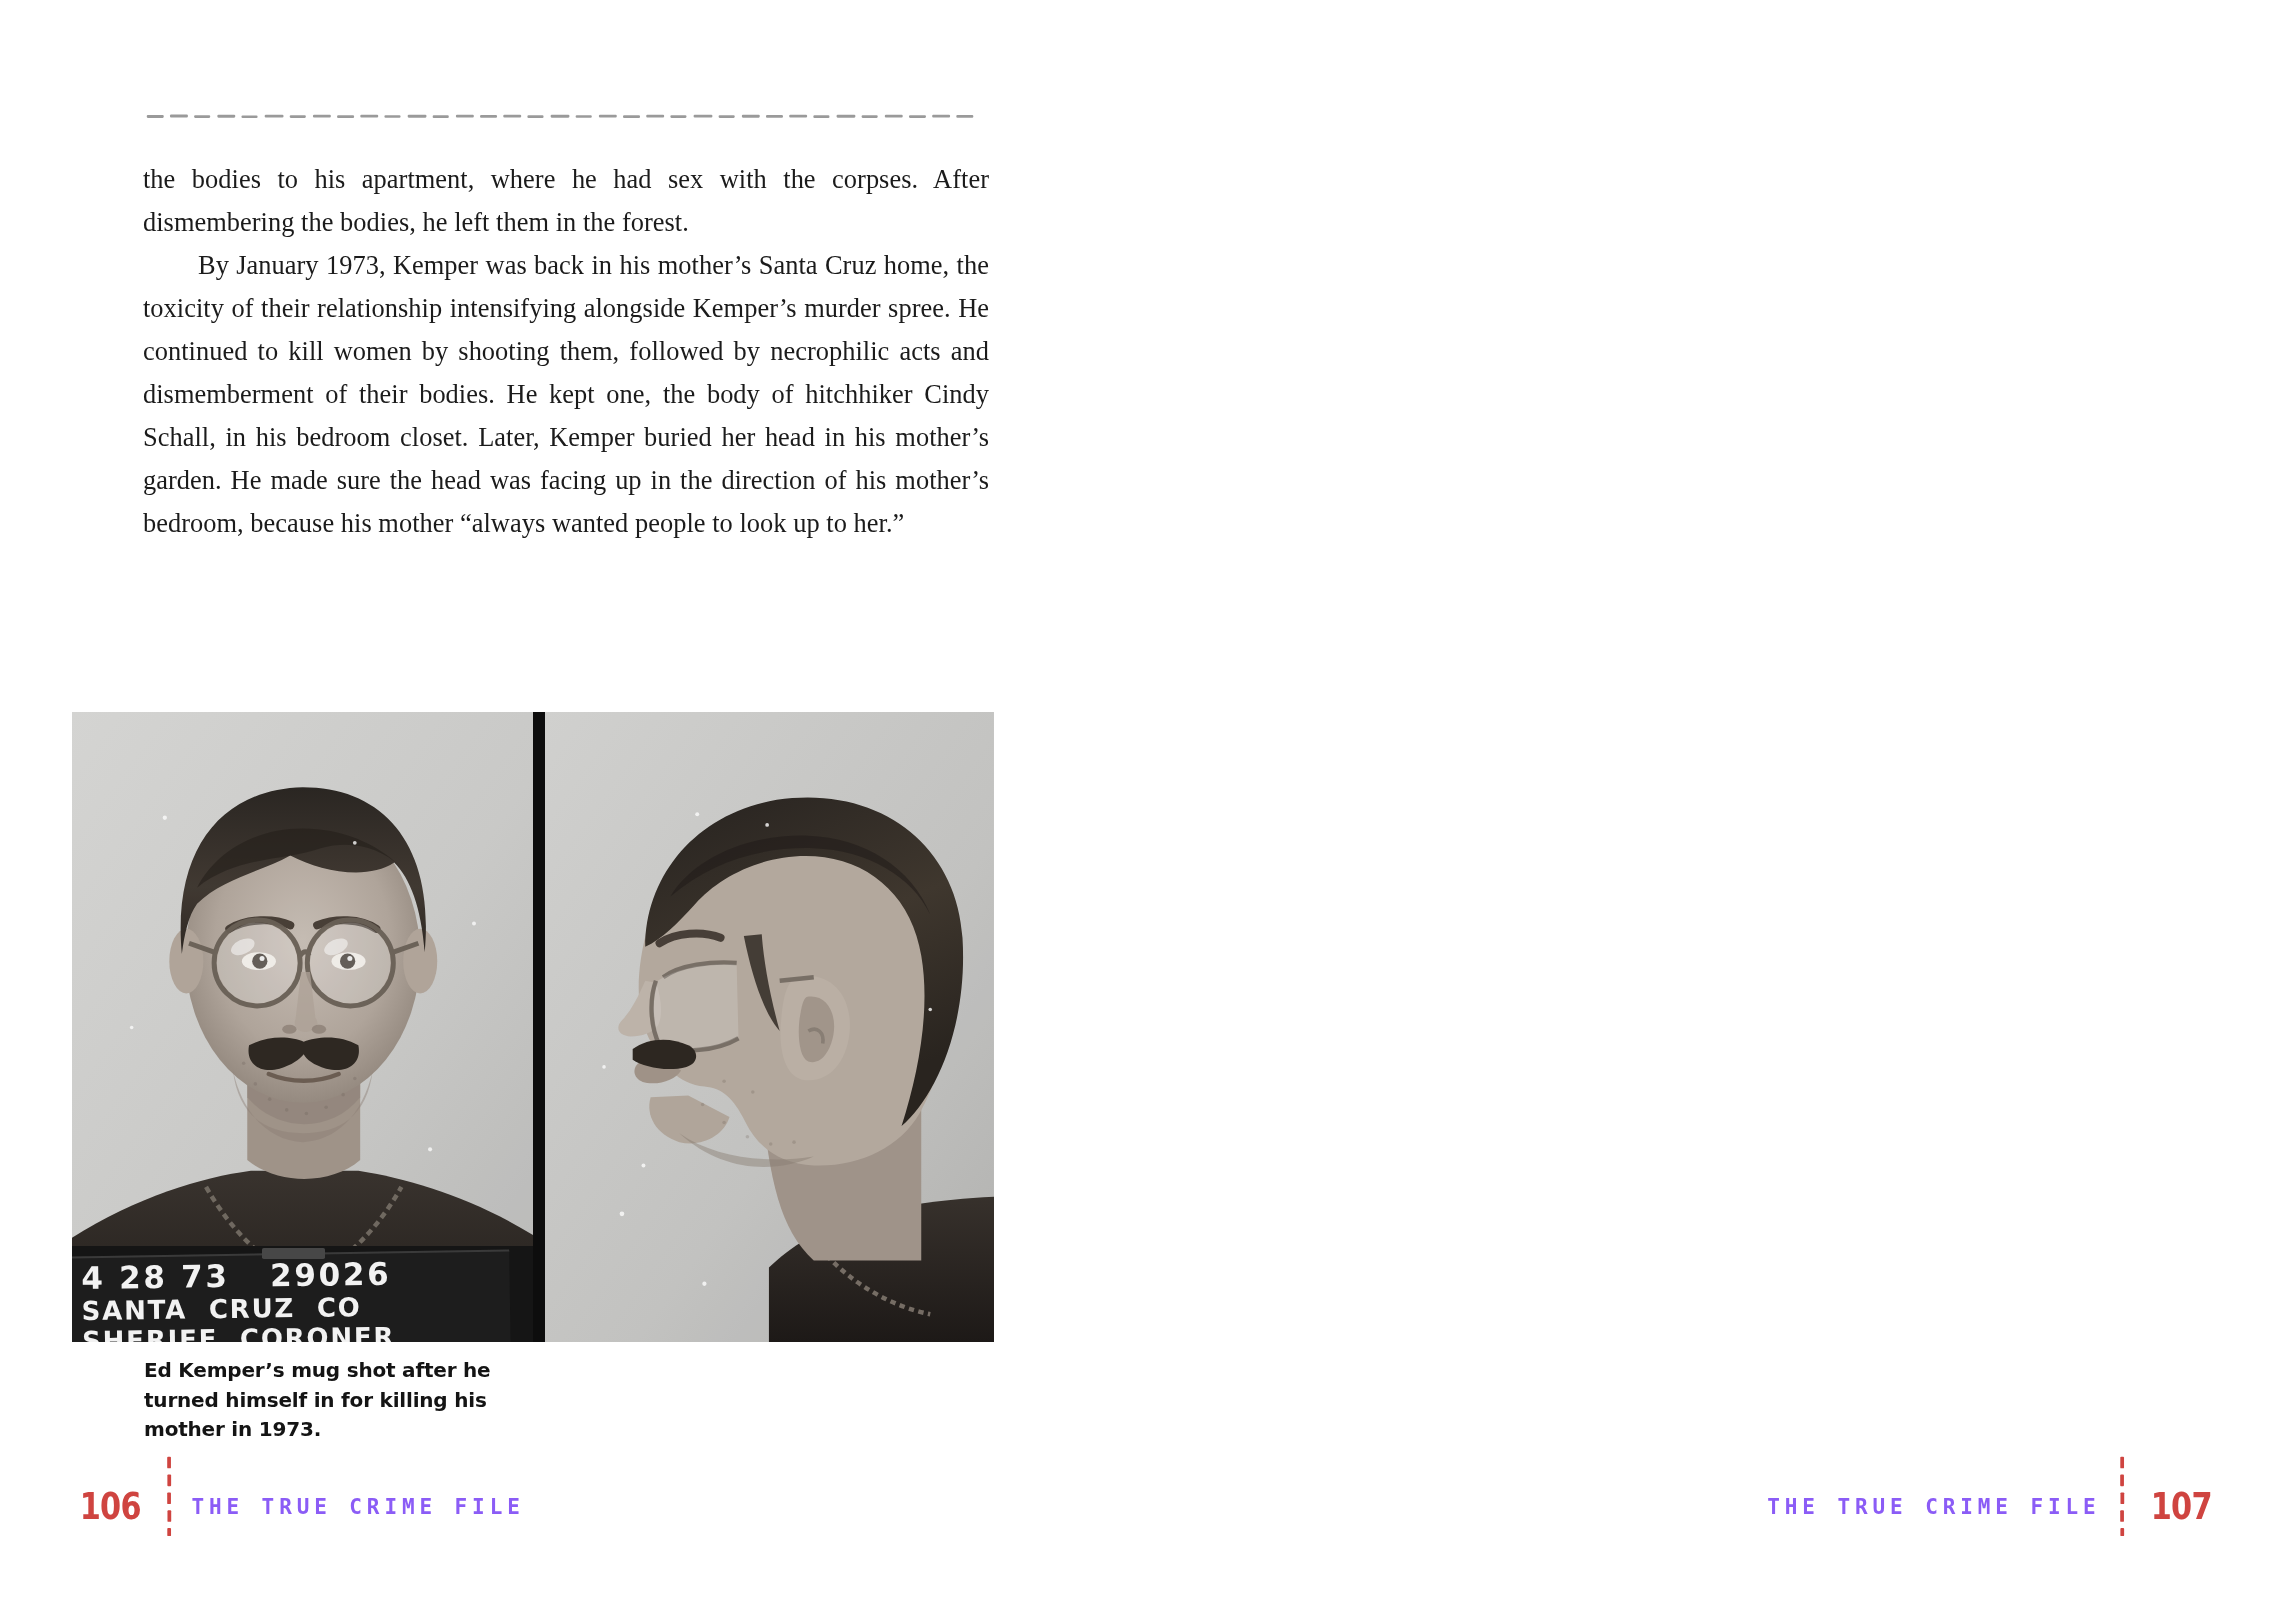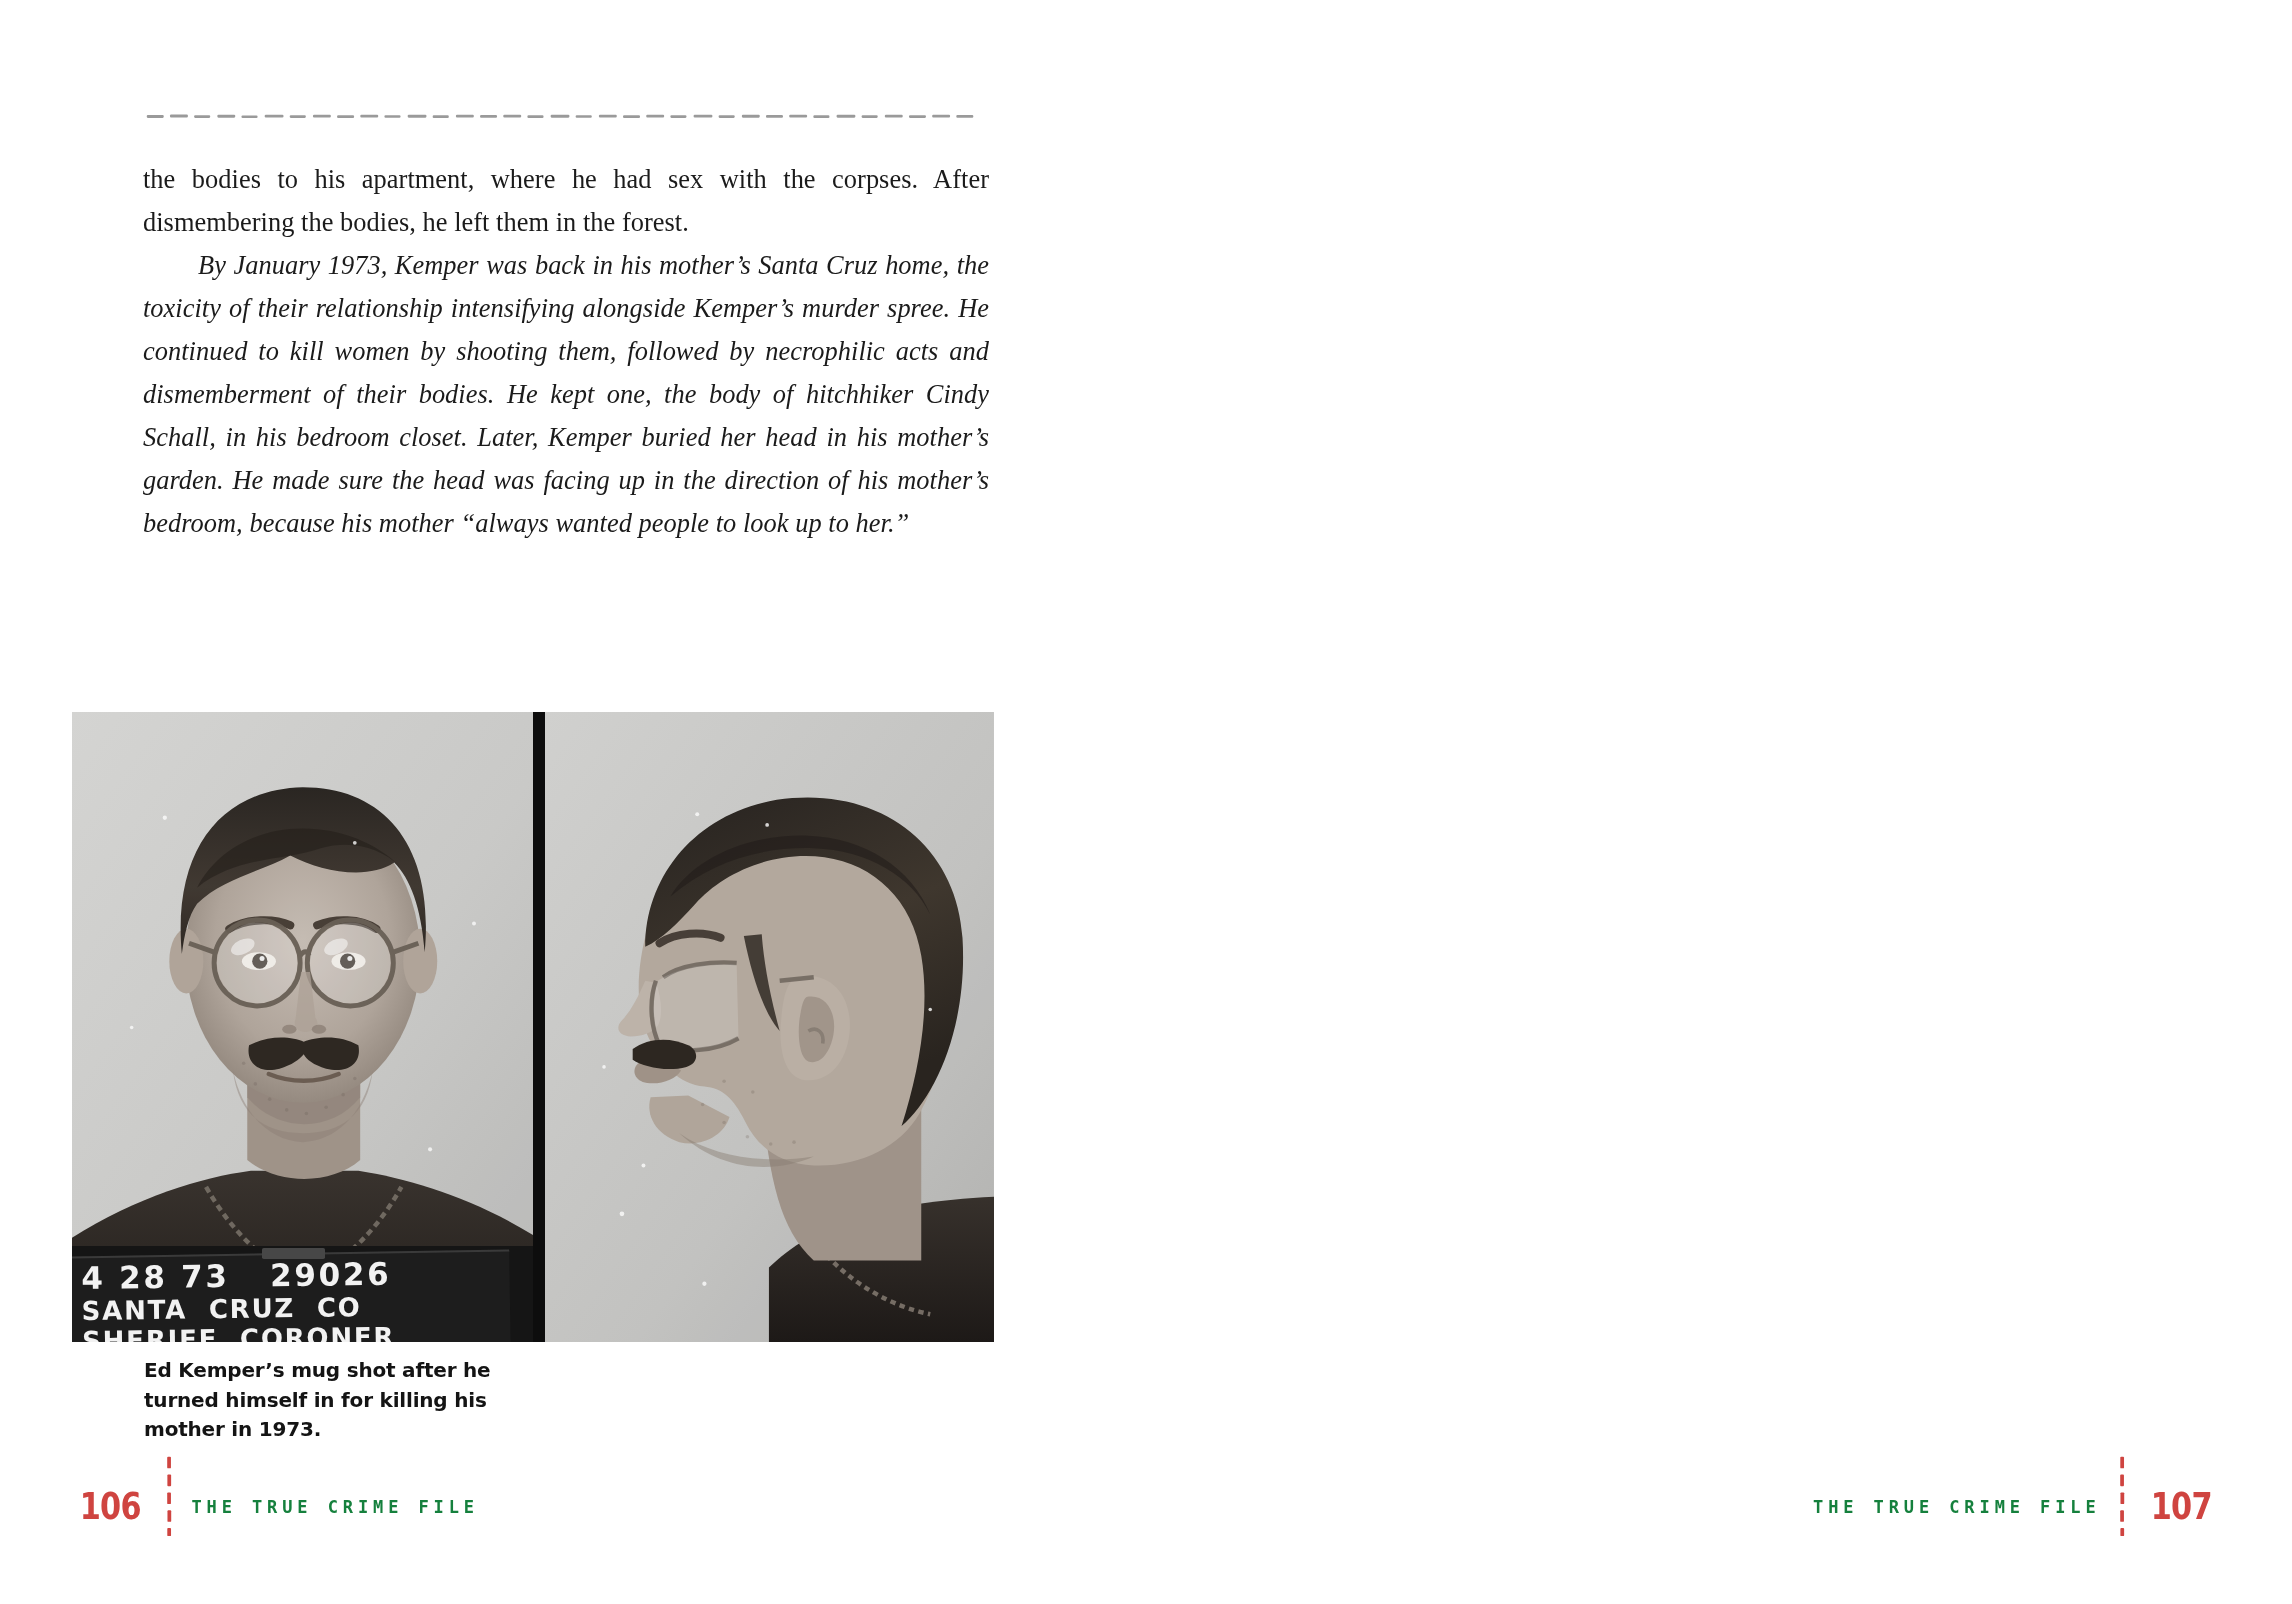--- a/index.html
+++ b/index.html
@@ -50,21 +50,21 @@
   .column p {
     margin: 0;
     font-size: 26.4px;
     line-height: 43px;
     text-align: justify;
     text-justify: inter-word;
     letter-spacing: 0.04px;
     color: #1b1b1b;
     hyphens: manual;
   }
-  .column p.indent { text-indent: 55px; font-style: italic; }
+  .column p.indent { text-indent: 55px; }
 
   
   .photo-figure {
     position: absolute;
     left: 72px;
     top: 712px;
     width: 922px;
   }
   .photo-frame {
     position: relative;
@@ -197,23 +197,23 @@
     height: 82px;
     margin: 0 19.7px;
     position: relative;
     top: -10.7px;
   }
   .vrule svg { display: block; }
 
   .running-head {
     font-family: "DejaVu Sans Mono", "Liberation Mono", monospace;
     font-weight: 700;
-    font-size: 17px;
+    font-size: 21px;
     letter-spacing: 4.9px;
-    color: #15803d;
+    color: #8b5cf6;
     white-space: pre;
   }
 </style>
 </head>
 <body>
 
 <div class="spread">
 
   <div class="page page-left">
 

